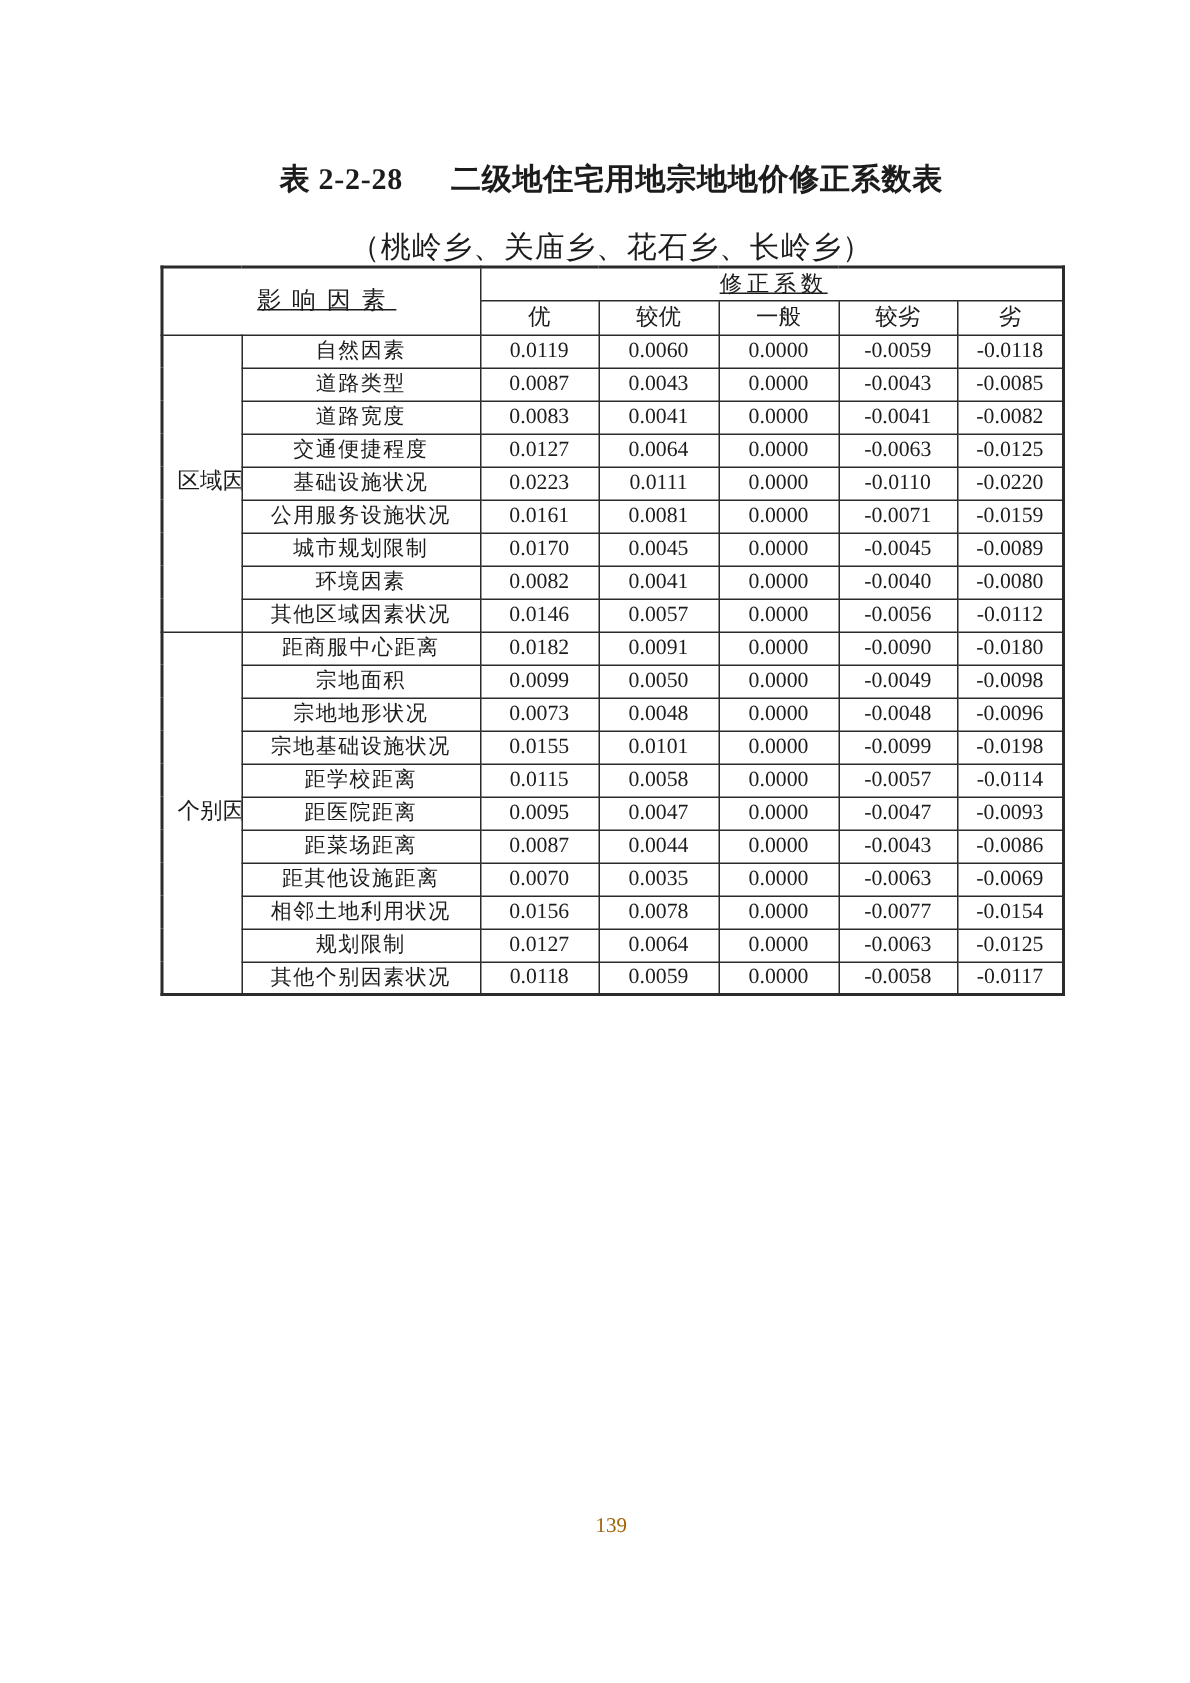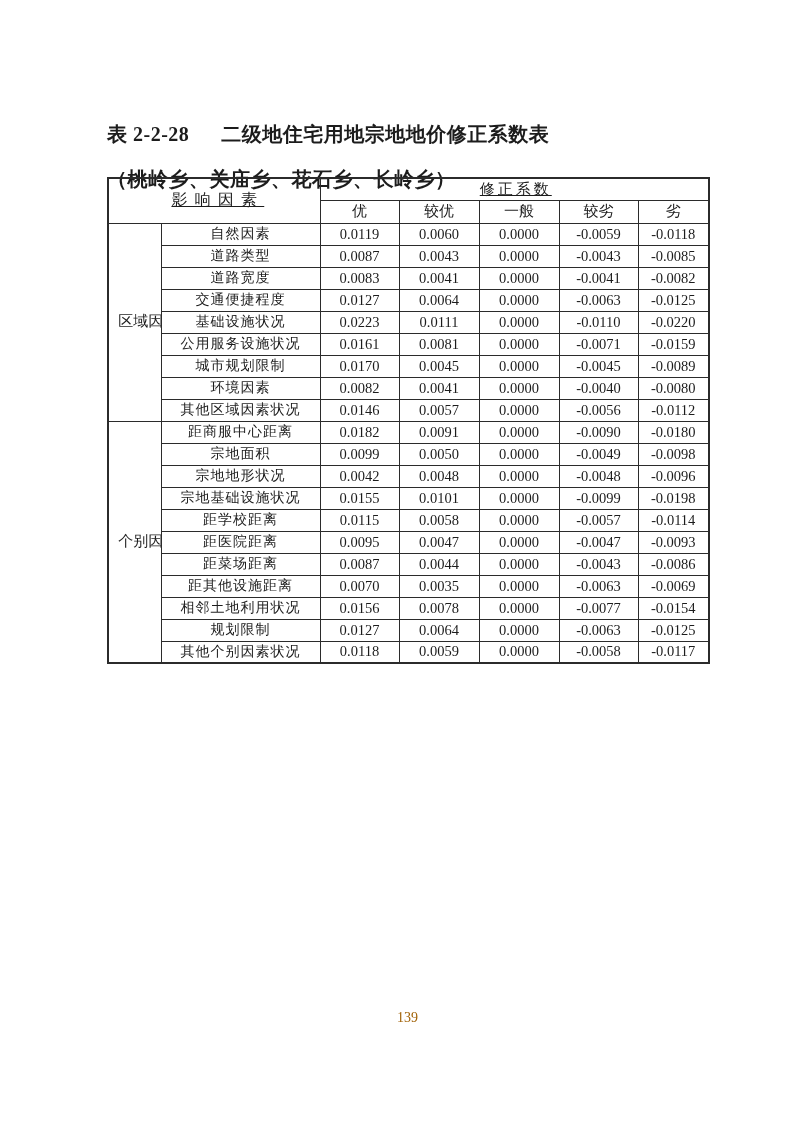--- a/index.html
+++ b/index.html
@@ -14,35 +14,35 @@
     background: #ffffff;
     color: #1c1c1c;
     font-family: "Liberation Serif", "DejaVu Serif", serif;
     overflow: hidden;
   }
   .heading-wrap {
     position: absolute;
     left: 107px;
     top: 106px;
     width: 601px;
-    margin-top: 15px;
+    text-align: center;
   }
   .doc-title {
     font-size: 20px;
     font-weight: bold;
     letter-spacing: 0.5px;
     white-space: nowrap;
   }
   .doc-title .title-num {
     margin-right: 1.6em;
   }
   .doc-subtitle {
     margin-top: 18px;
     font-size: 20px;
-    font-weight: bold;
+    font-weight: normal;
     letter-spacing: 0.5px;
   }
   table.coef-table {
     position: absolute;
     left: 107px;
     top: 177px;
     width: 601px;
     border-collapse: collapse;
     table-layout: fixed;
     border: 2px solid #2b2b2b;
@@ -221,21 +221,21 @@
         <tr>
           <td class="factor-cell">宗地面积</td>
           <td class="value-cell">0.0099</td>
           <td class="value-cell">0.0050</td>
           <td class="value-cell">0.0000</td>
           <td class="value-cell">-0.0049</td>
           <td class="value-cell">-0.0098</td>
         </tr>
         <tr>
           <td class="factor-cell">宗地地形状况</td>
-          <td class="value-cell">0.0042</td>
+          <td class="value-cell">0.0073</td>
           <td class="value-cell">0.0048</td>
           <td class="value-cell">0.0000</td>
           <td class="value-cell">-0.0048</td>
           <td class="value-cell">-0.0096</td>
         </tr>
         <tr>
           <td class="factor-cell">宗地基础设施状况</td>
           <td class="value-cell">0.0155</td>
           <td class="value-cell">0.0101</td>
           <td class="value-cell">0.0000</td>

